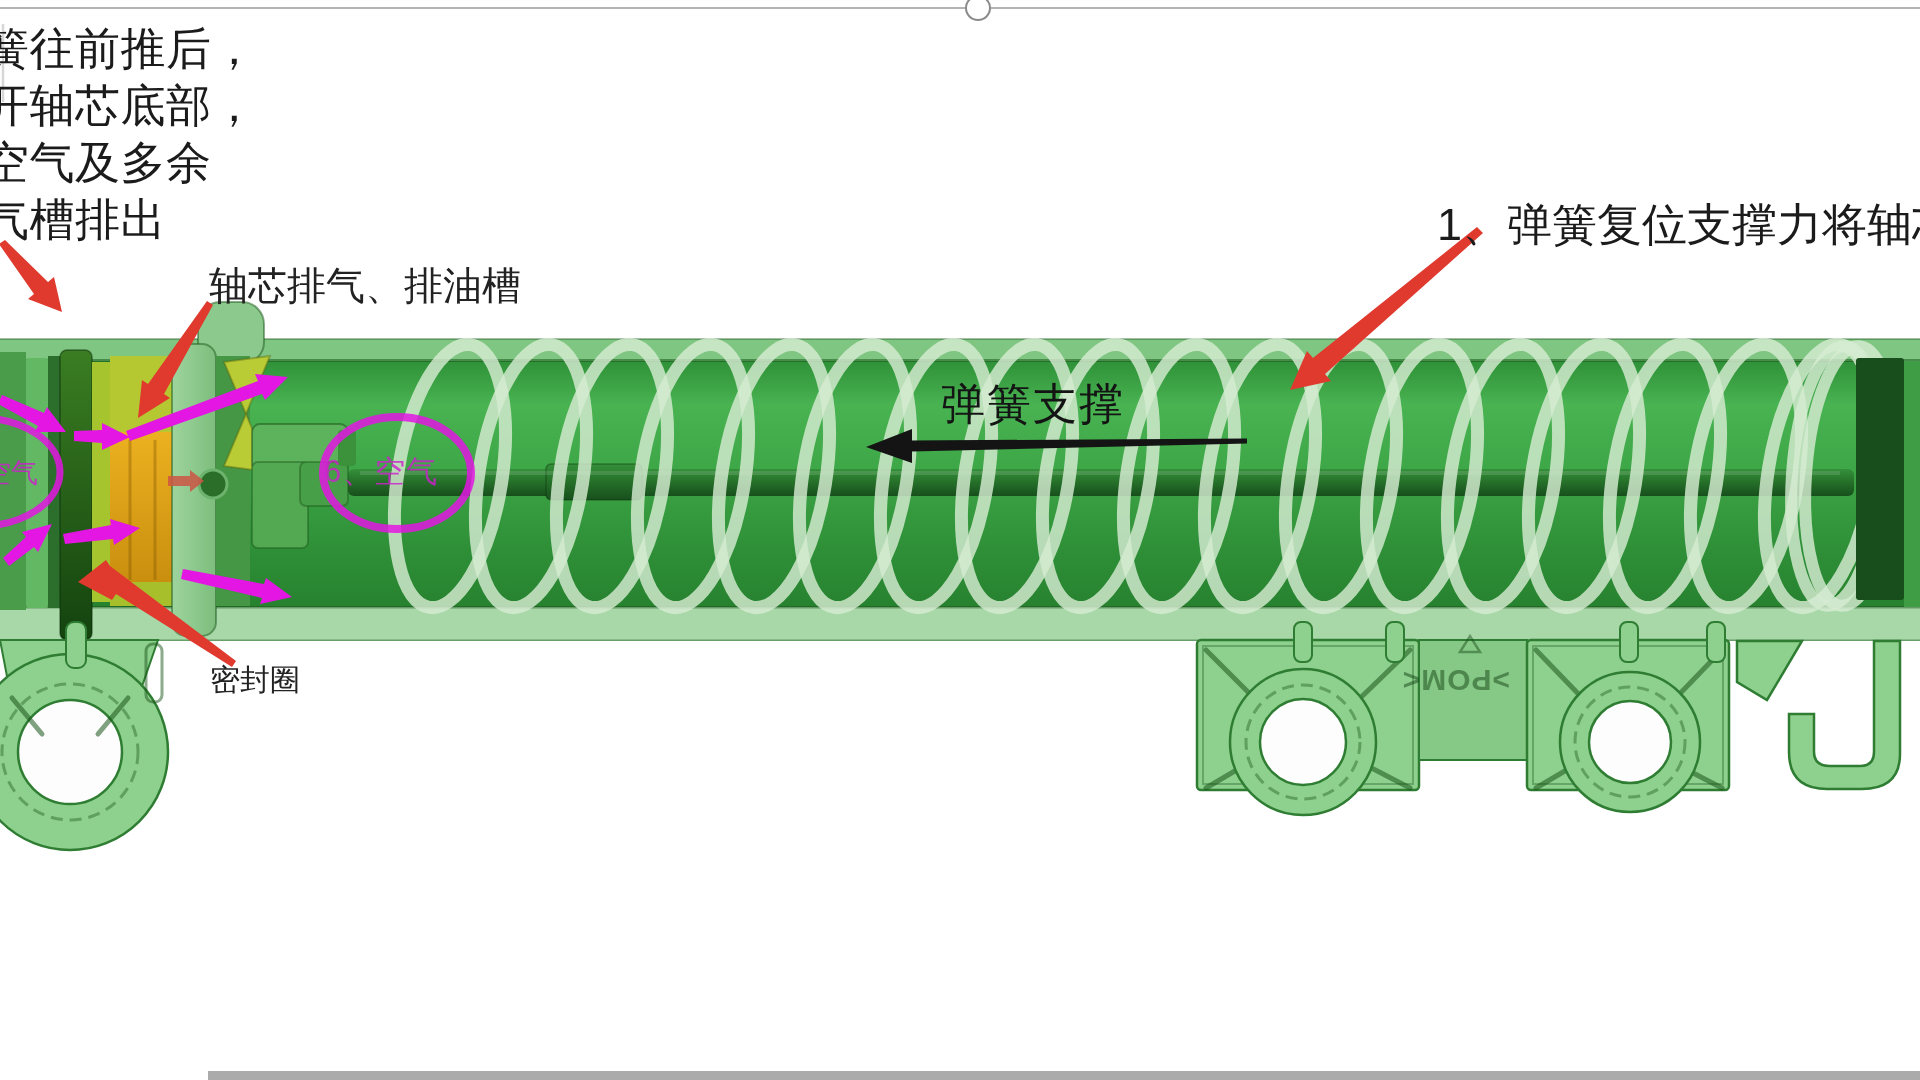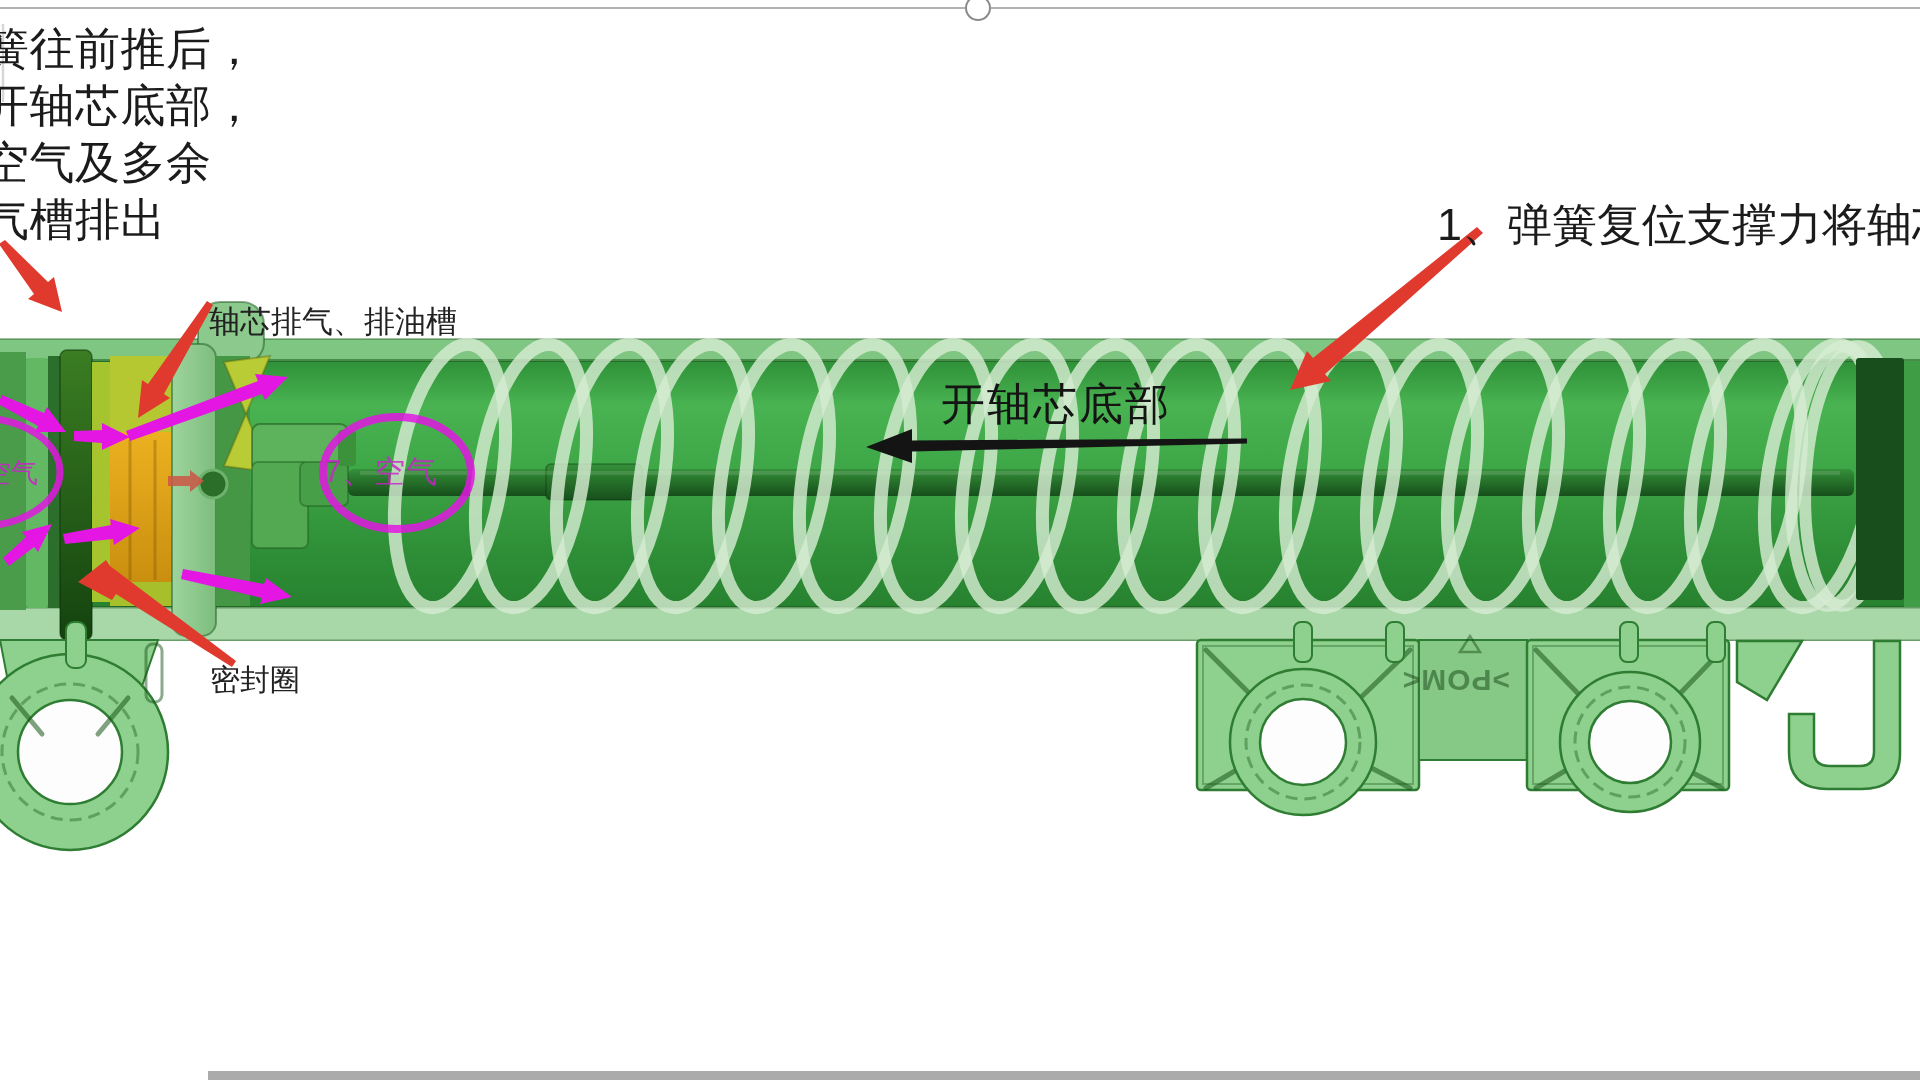--- a/index.html
+++ b/index.html
@@ -2,21 +2,21 @@
 <html><head>
 <meta charset="utf-8">
 <style>
   html,body{margin:0;padding:0;}
   body{width:1920px;height:1080px;overflow:hidden;background:#ffffff;position:relative;
        font-family:"Liberation Sans", sans-serif;}
   #scene{position:absolute;left:0;top:0;width:1920px;height:1080px;z-index:1;}
   .lbl{position:absolute;z-index:2;white-space:nowrap;}
   #note-left{left:-16px;top:20px;font-size:45px;line-height:57px;color:#1b1b1b;letter-spacing:.5px;}
   #note-right{left:1437px;top:195px;font-size:45px;color:#1b1b1b;}
-  #label-vent{left:209px;top:259px;font-size:31px;color:#222;margin-top:42px;}
+  #label-vent{left:209px;top:259px;font-size:39px;color:#222;}
   #label-support{left:941px;top:375px;font-size:44px;color:#141414;letter-spacing:2px;}
   #label-seal{left:210px;top:660px;font-size:30px;color:#222;}
   #label-air{left:324px;top:451px;font-size:31px;color:rgba(205,32,205,.82);letter-spacing:1px;}
   #label-air-left{left:-16px;top:455px;font-size:27px;color:rgba(205,32,205,.85);}
 </style>
 </head>
 <body>
 
 <svg id="scene" viewBox="0 0 1920 1080" xmlns="http://www.w3.org/2000/svg">
   <defs>
@@ -205,16 +205,16 @@
 
 <div id="note-left" class="lbl">
   <div>簧往前推后，</div>
   <div>开轴芯底部，</div>
   <div>空气及多余</div>
   <div>气槽排出</div>
 </div>
 
 <div id="label-vent" class="lbl">轴芯排气、排油槽</div>
 <div id="note-right" class="lbl">1、弹簧复位支撑力将轴芯往</div>
-<div id="label-support" class="lbl">开轴芯底部</div>
+<div id="label-support" class="lbl">弹簧支撑</div>
 <div id="label-seal" class="lbl">密封圈</div>
-<div id="label-air" class="lbl">7、空气</div>
+<div id="label-air" class="lbl">6、空气</div>
 <div id="label-air-left" class="lbl">空气</div>
 
 </body></html>

